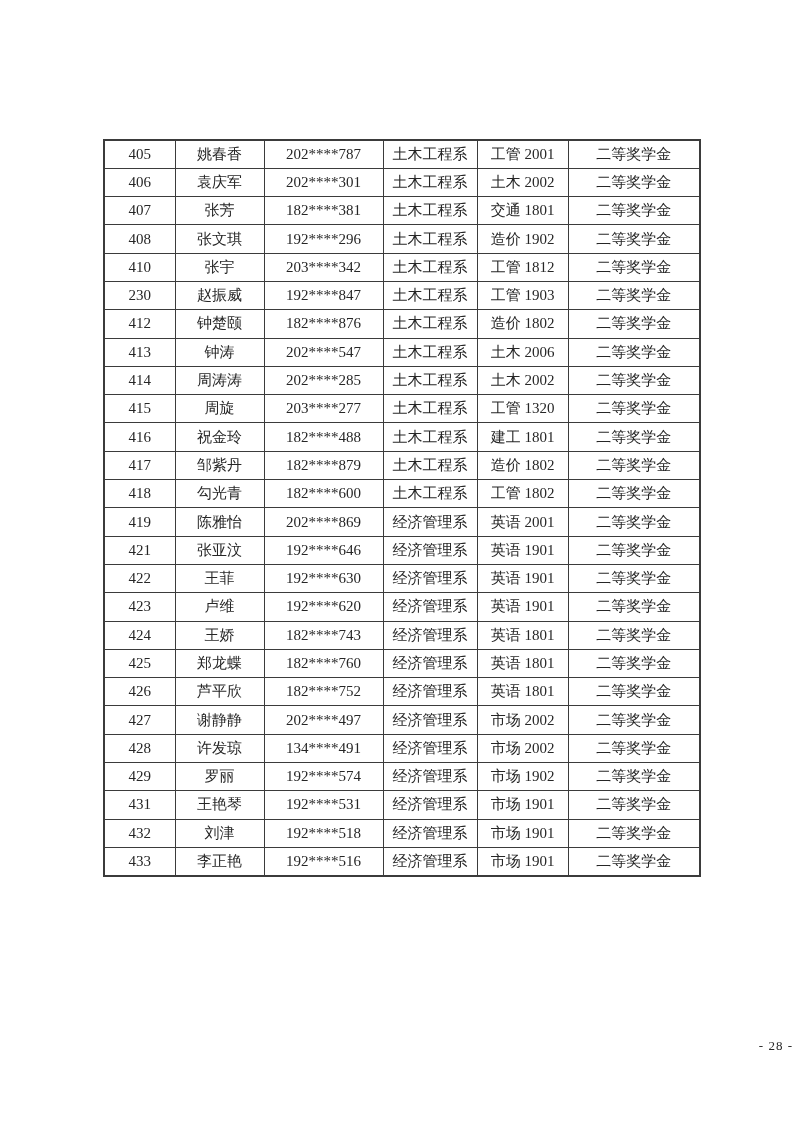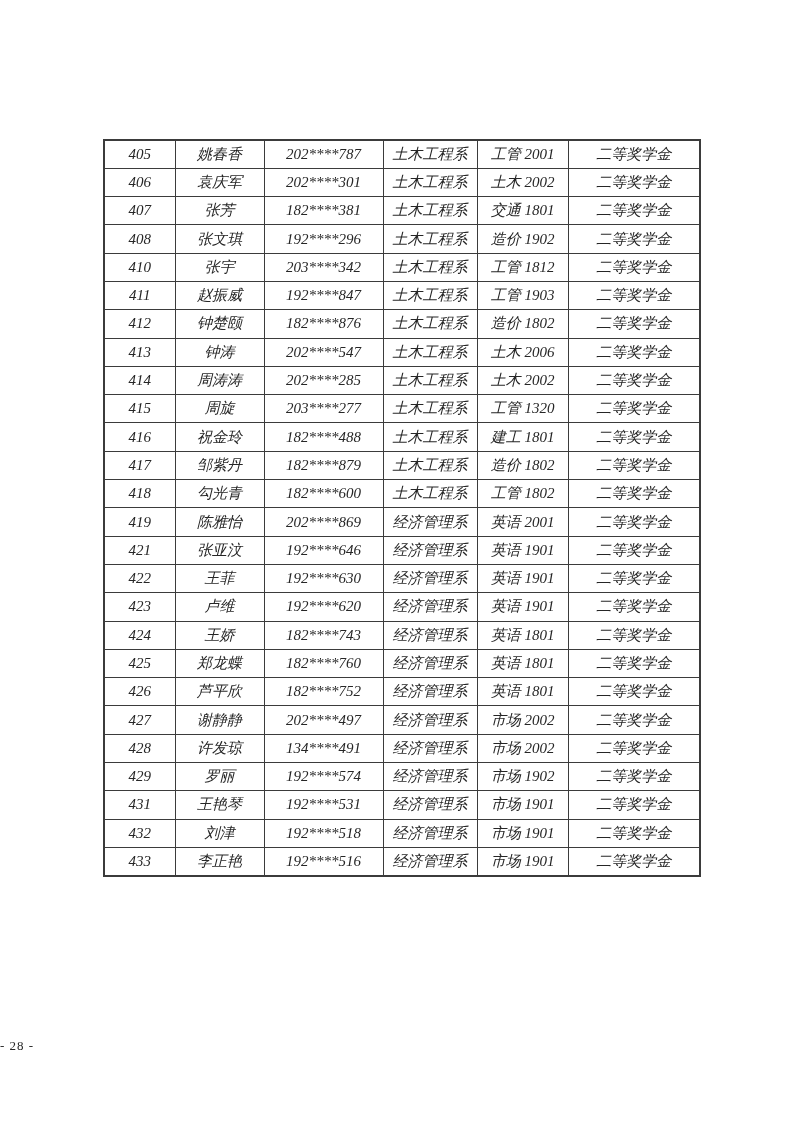--- a/index.html
+++ b/index.html
@@ -22,21 +22,20 @@
     overflow: hidden;
   }
   table.award-table {
     position: absolute;
     left: 103px;
     top: 139px;
     width: 596px;
     border-collapse: collapse;
     table-layout: fixed;
     border: 2px solid #3b3b3b;
-    font-style: italic;
   }
   table.award-table td {
     border: 1px solid #3b3b3b;
     text-align: center;
     vertical-align: middle;
     font-size: 15px;
     color: #262626;
     padding: 0;
     white-space: nowrap;
     overflow: hidden;
@@ -46,21 +45,21 @@
   col.c-name      { width: 89px; }
   col.c-id        { width: 119px; }
   col.c-dept      { width: 94px; }
   col.c-class     { width: 91px; }
   col.c-award     { width: 132px; }
   .page-number {
     position: absolute;
     top: 1038px;
     left: 0;
     width: 100%;
-    text-align: left;
+    text-align: right;
     font-size: 13px;
     color: #262626;
     letter-spacing: 1px;
   }
 </style>
 </head>
 <body>
 
 <div class="sheet">
 
@@ -108,21 +107,21 @@
         </tr>
         <tr>
           <td>410</td>
           <td>张宇</td>
           <td>203****342</td>
           <td>土木工程系</td>
           <td>工管 1812</td>
           <td>二等奖学金</td>
         </tr>
         <tr>
-          <td>411</td>
+          <td>230</td>
           <td>赵振威</td>
           <td>192****847</td>
           <td>土木工程系</td>
           <td>工管 1903</td>
           <td>二等奖学金</td>
         </tr>
         <tr>
           <td>412</td>
           <td>钟楚颐</td>
           <td>182****876</td>

